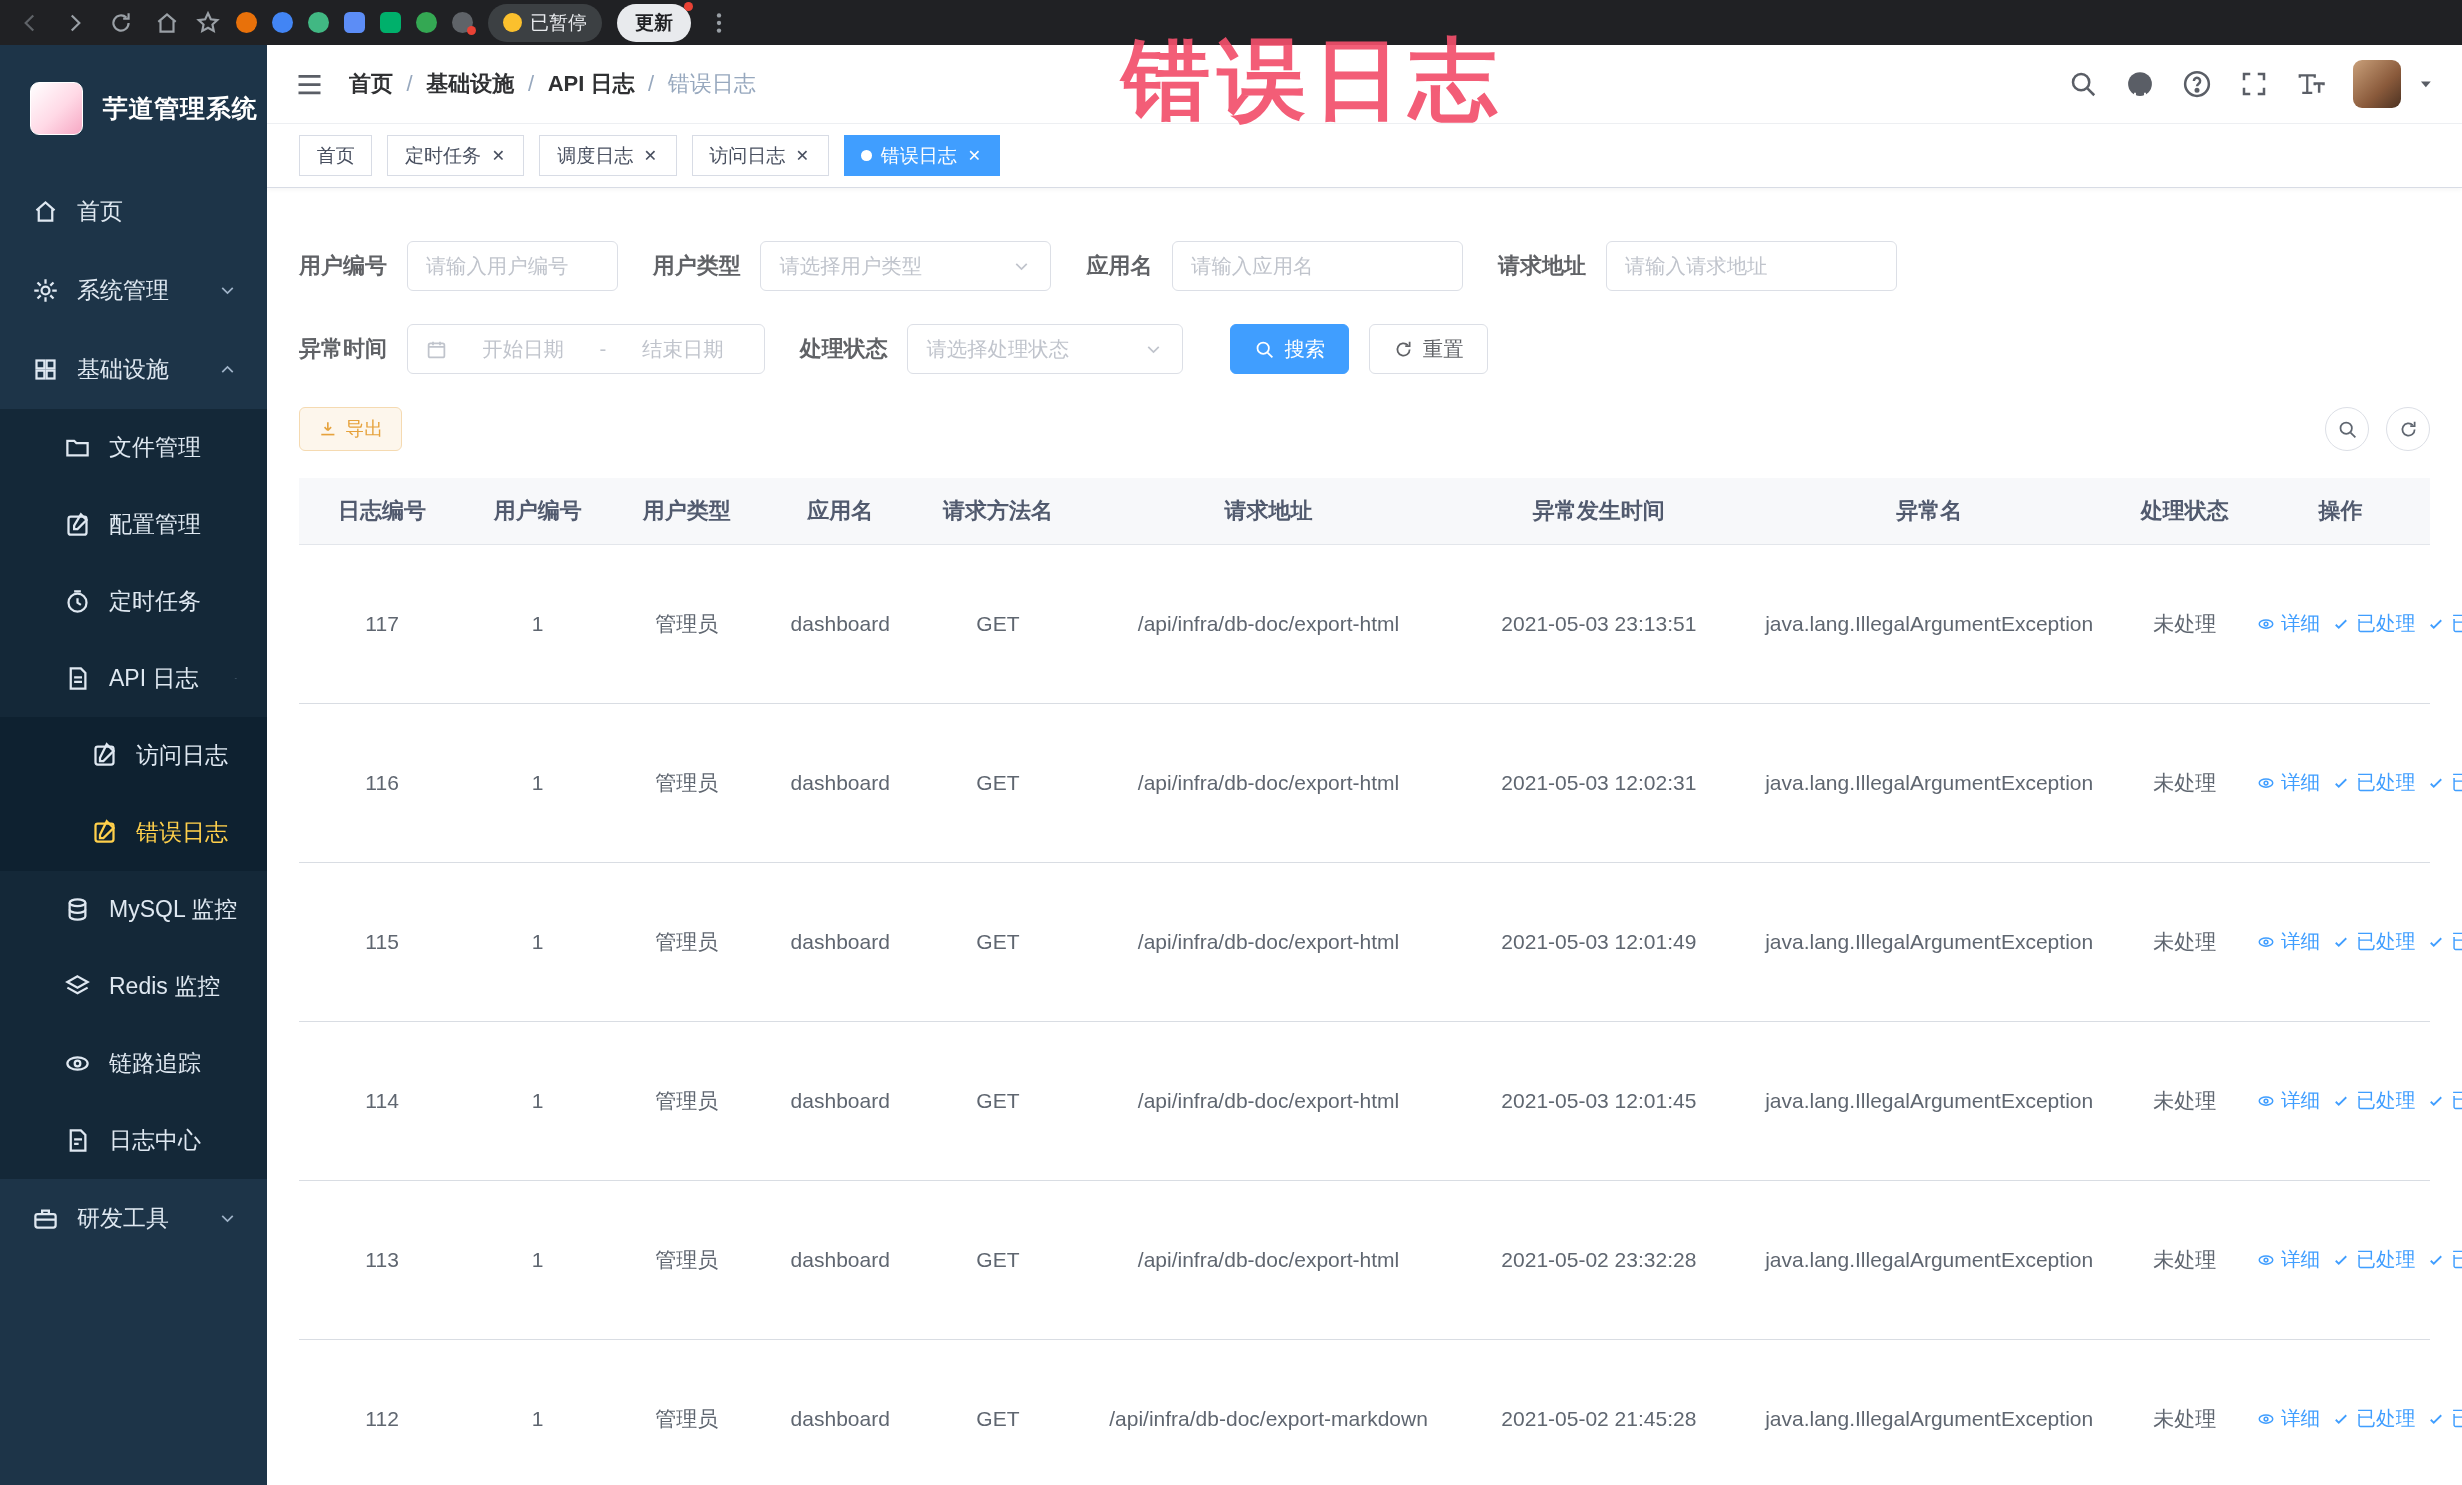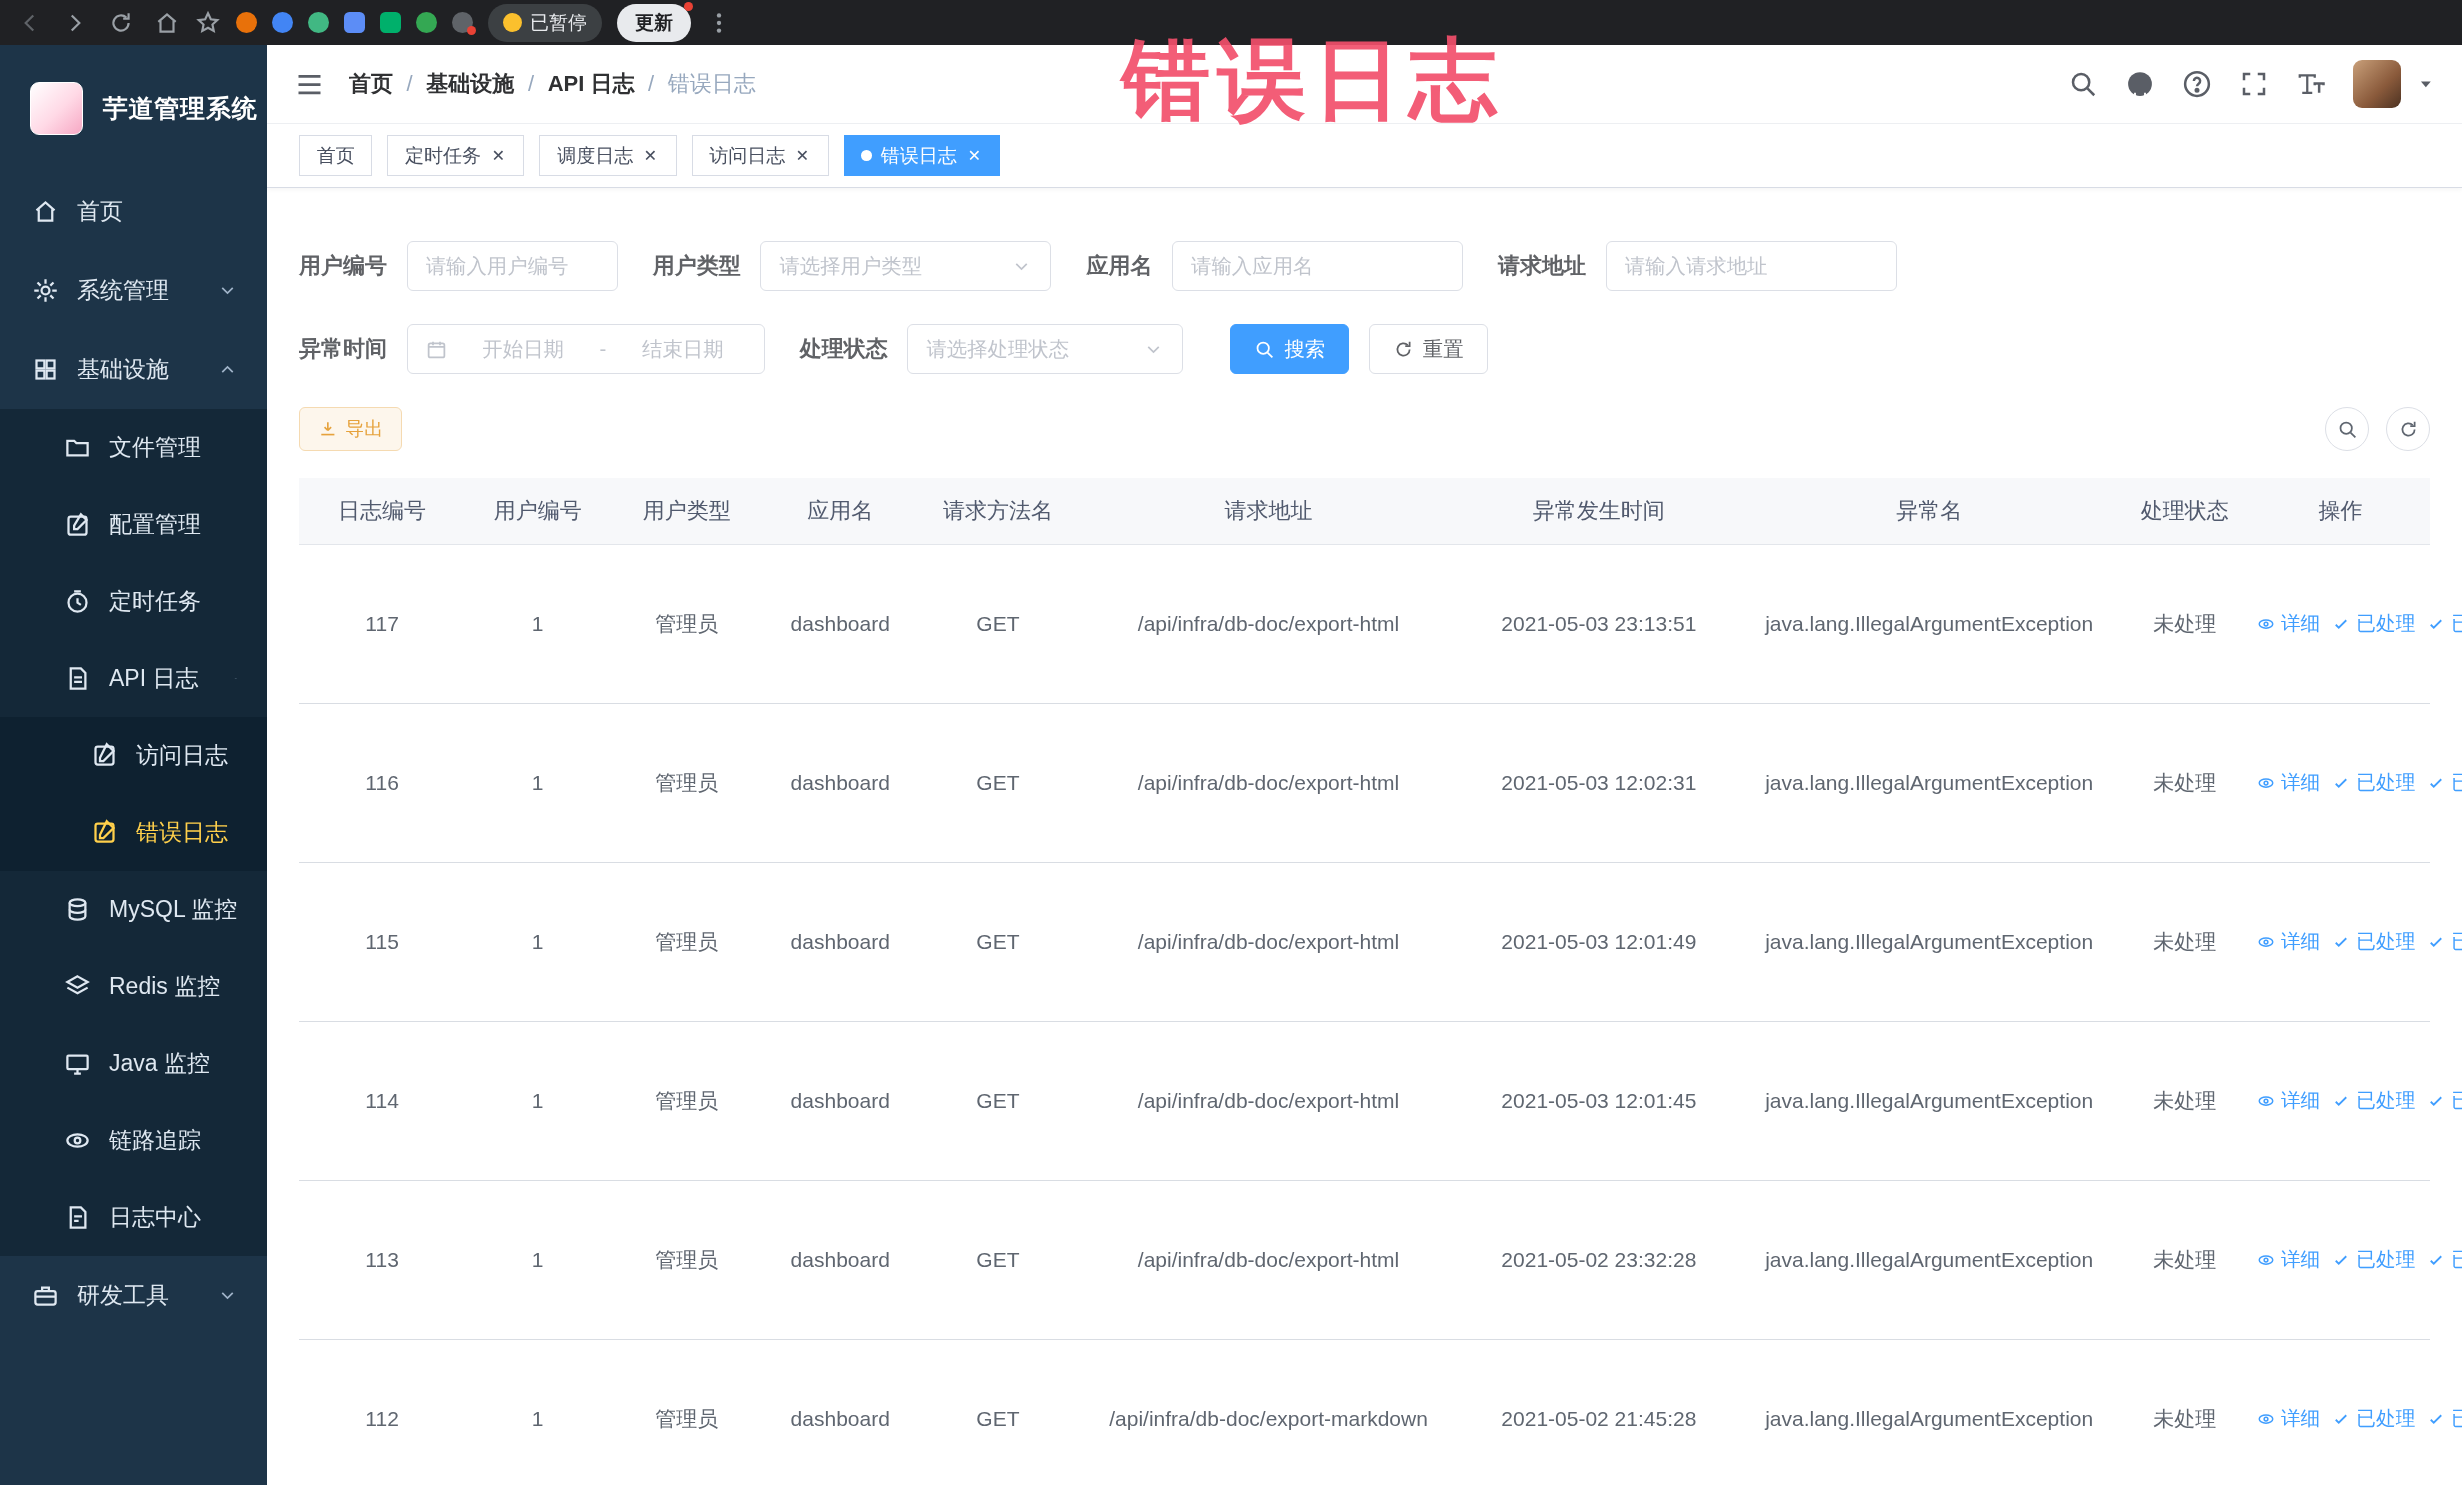--- a/index.html
+++ b/index.html
@@ -148,21 +148,21 @@
   .tool-right { margin-left: auto; display: flex; align-items: center; gap: 16.7px; }
   .circle-btn {
     width: 44px; height: 44px; border-radius: 50%; border: 1.5px solid #dcdfe6;
     display: flex; align-items: center; justify-content: center; color: #5f6670; background: #fff;
   }
   .circle-btn svg { width: 21px; height: 21px; }
 
   
   table { width: 100%; border-collapse: collapse; table-layout: fixed; }
   thead th {
-    background: #f7f8fa; color: #515a6e; font-size: 22px; font-weight: 400;
+    background: #f7f8fa; color: #515a6e; font-size: 22px; font-weight: 700;
     padding: 18px 6px; border-bottom: 0.8px solid #e3e6eb; text-align: center; white-space: nowrap;
   }
   tbody td {
     height: 159px; font-size: 21px; color: #5f6670; text-align: center;
     border-bottom: 0.8px solid #d9dde3; padding: 0 6px; word-break: break-all;
   }
   .acts { display: inline-flex; align-items: flex-start; gap: 12px; }
   .act { color: #409eff; font-size: 19.7px; display: flex; align-items: center; gap: 6px; white-space: nowrap; }
   .act .ai { width: 18px; height: 18px; } .act .ai svg { width: 100%; height: 100%; }
 
@@ -321,27 +321,20 @@
           </div>
           <div class="menu-item">
             <span class="mi"><svg viewBox="0 0 24 24" fill="none" stroke="currentColor" stroke-width="2">
                   <path d="M12 3l9 5-9 5-9-5z"></path>
                   <path d="M3 13l9 5 9-5"></path>
                 </svg></span>
             <span>Redis 监控</span>
           </div>
           <div class="menu-item">
             <span class="mi"><svg viewBox="0 0 24 24" fill="none" stroke="currentColor" stroke-width="2">
-                  <rect x="3" y="5" width="18" height="12" rx="1"></rect>
-                  <path d="M9 21h6M12 17v4"></path>
-                </svg></span>
-            <span>Java 监控</span>
-          </div>
-          <div class="menu-item">
-            <span class="mi"><svg viewBox="0 0 24 24" fill="none" stroke="currentColor" stroke-width="2">
                   <ellipse cx="12" cy="12" rx="9" ry="5.5"></ellipse>
                   <circle cx="12" cy="12" r="2.5"></circle>
                 </svg></span>
             <span>链路追踪</span>
           </div>
           <div class="menu-item">
             <span class="mi"><svg viewBox="0 0 24 24" fill="none" stroke="currentColor" stroke-width="2">
                   <path d="M6 3h9l4 4v14H6z"></path>
                   <path d="M9 11h7M9 15h4"></path>
                 </svg></span>

